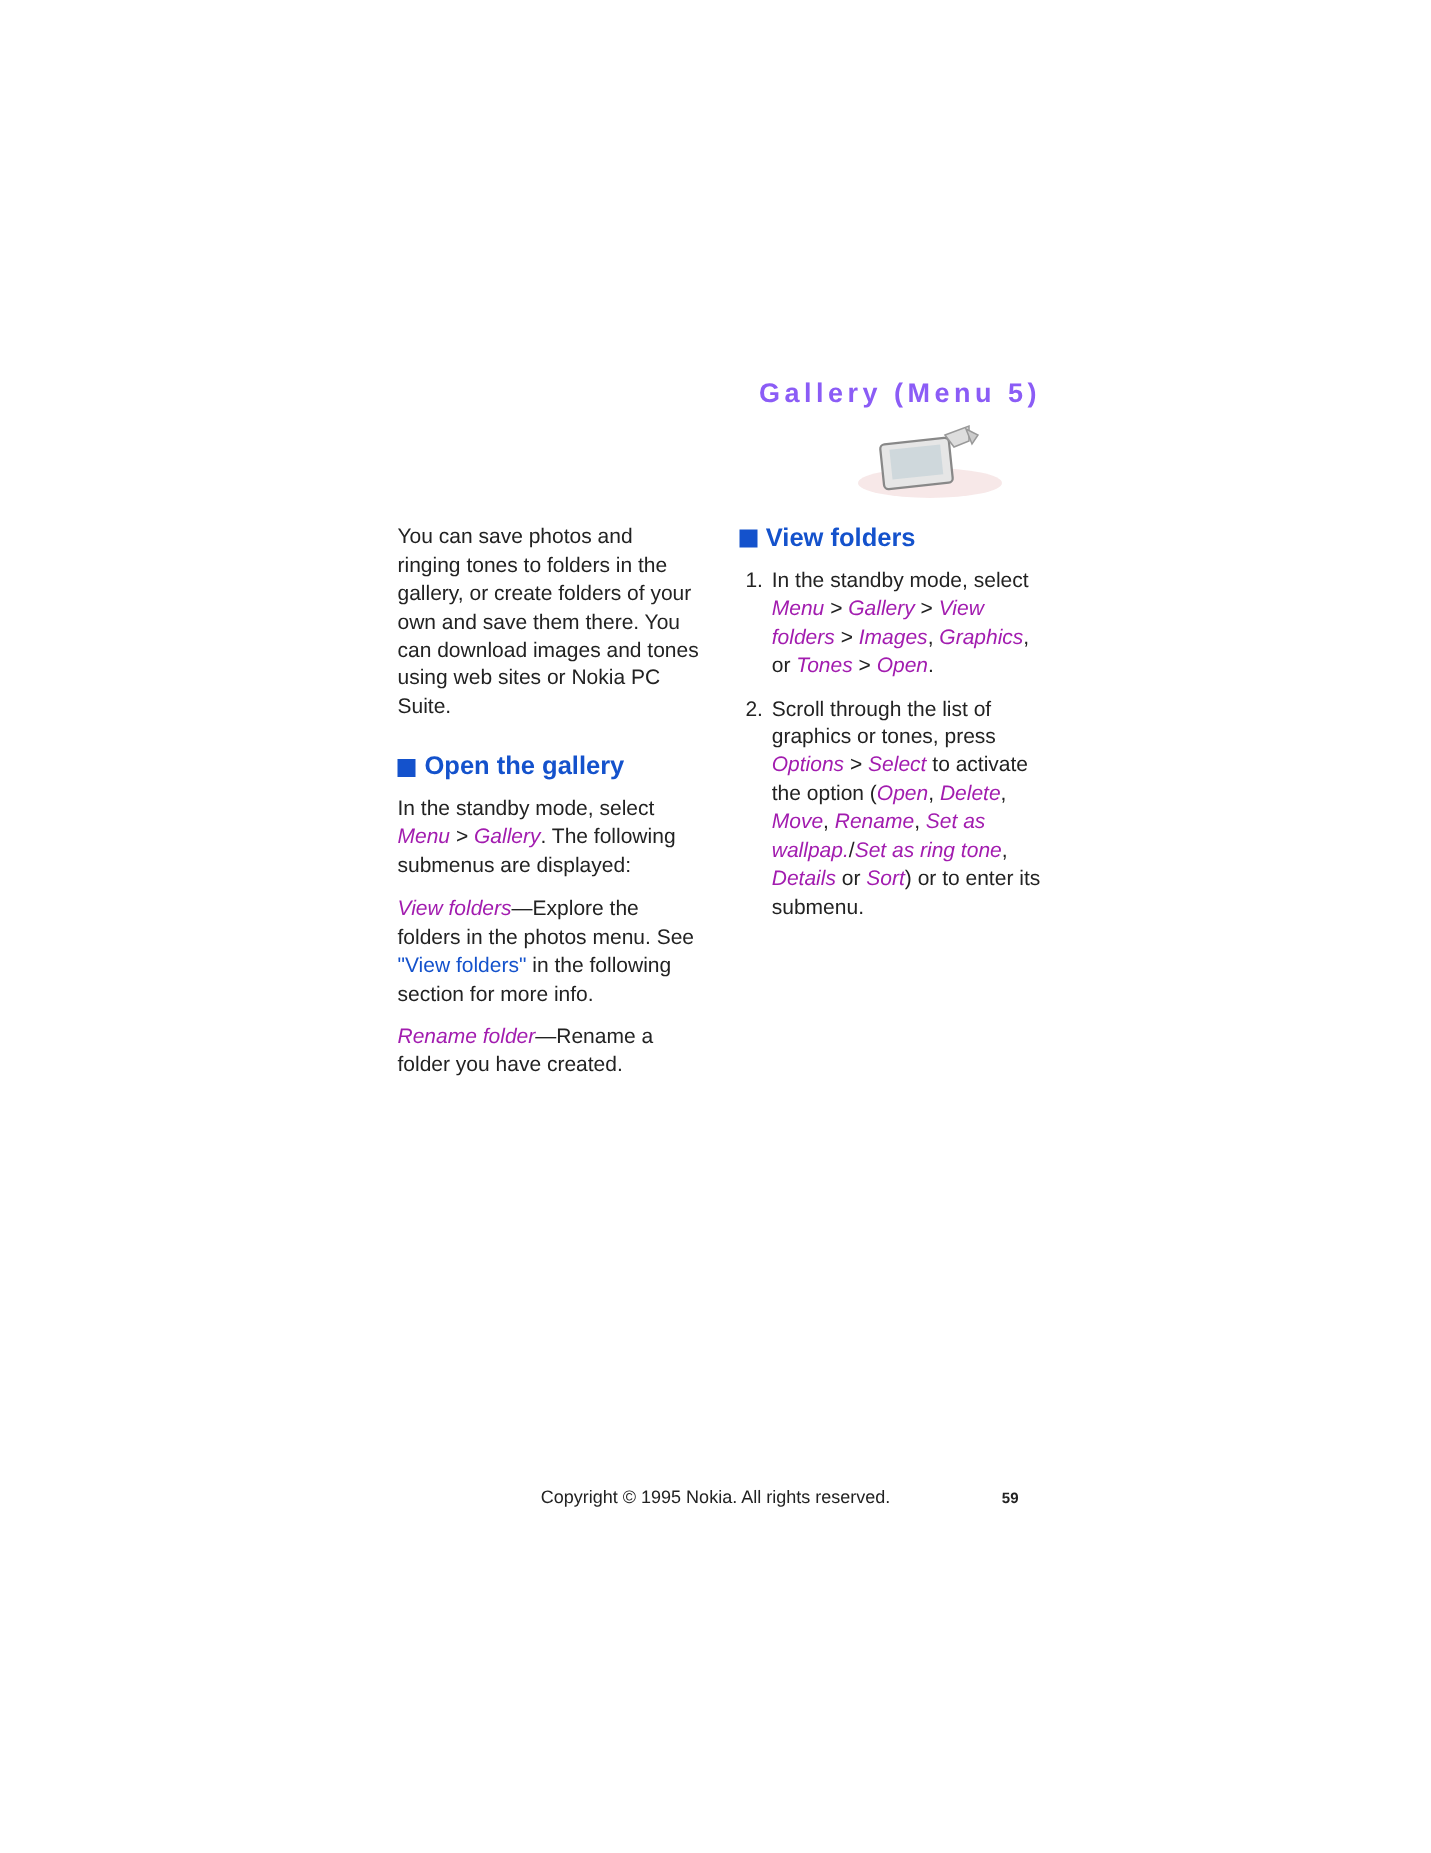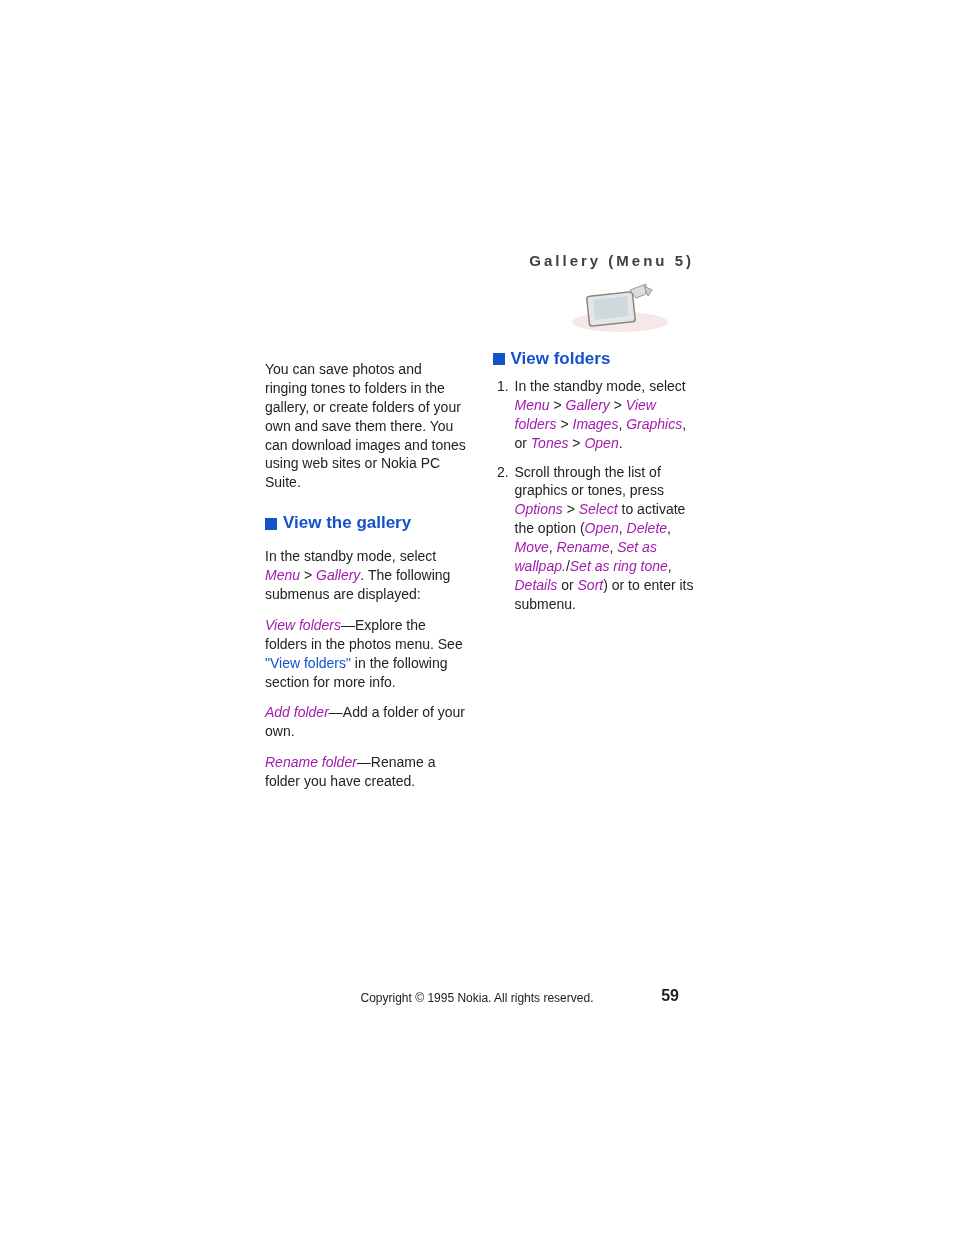--- a/index.html
+++ b/index.html
@@ -16,24 +16,24 @@
   .page {
     position: relative;
     width: 954px;
     height: 1235px;
     box-sizing: border-box;
   }
   .running-head {
     position: absolute;
     top: 252px;
     right: 260px;
-    font-size: 15px;
+    font-size: 18px;
     font-weight: 600;
     letter-spacing: 3px;
-    color: #404040;
+    color: #8b5cf6;
   }
   .chapter-title {
     position: absolute;
     left: 265px;
     top: 283px;
     font-size: 26px;
     font-weight: 700;
     color: #1452cc;
   }
   .columns {
@@ -68,21 +68,21 @@
     background: #1452cc;
     flex-shrink: 0;
   }
   .menuitem {
     color: #a21caf;
     font-style: italic;
   }
   .link {
     color: #1452cc;
   }
-  p { margin: 12px 0 10px 0; }
+  p { margin: 0 0 10px 0; }
   ol {
     margin: 0;
     padding-left: 20px;
   }
   ol li {
     margin-bottom: 10px;
     padding-left: 2px;
   }
   .illus {
     position: absolute;
@@ -97,21 +97,21 @@
     left: 0;
     width: 954px;
     text-align: center;
     font-size: 12px;
     color: #222;
   }
   .page-num {
     position: absolute;
     bottom: 230px;
     right: 275px;
-    font-size: 16px;
+    font-size: 10px;
     font-weight: 700;
     text-align: center;
   }
 </style>
 </head>
 <body>
 
 <div class="page">
 
   <div class="running-head">Gallery (Menu 5)</div>
@@ -125,34 +125,31 @@
     <path d="M84 10 l8 4 l-4 6 z" fill="#ccc" stroke="#999"></path>
   </svg>
 
   <div class="columns">
 
     <div class="col">
       <p class="intro">You can save photos and ringing tones to folders in the gallery, or create folders of your own and save them there. You can download images and tones using web sites or Nokia PC Suite.</p>
 
       <h2 class="section">
         <span class="sq"></span>
-        <span>View the gallery</span>
+        <span>Open the gallery</span>
       </h2>
 
       <p>
         <span>In the standby mode, select </span><span class="menuitem">Menu</span><span> &gt; </span><span class="menuitem">Gallery</span><span>. The following submenus are displayed:</span>
       </p>
 
       <p>
         <span class="menuitem">View folders</span><span>—Explore the folders in the photos menu. See </span><span class="link">"View folders"</span><span> in the following section for more info.</span>
       </p>
 
-      <p>
-        <span class="menuitem">Add folder</span><span>—Add a folder of your own.</span>
-      </p>
 
 
       <p>
         <span class="menuitem">Rename folder</span><span>—Rename a folder you have created.</span>
       </p>
     </div>
 
     <div class="col">
 
       <h2 class="section">

